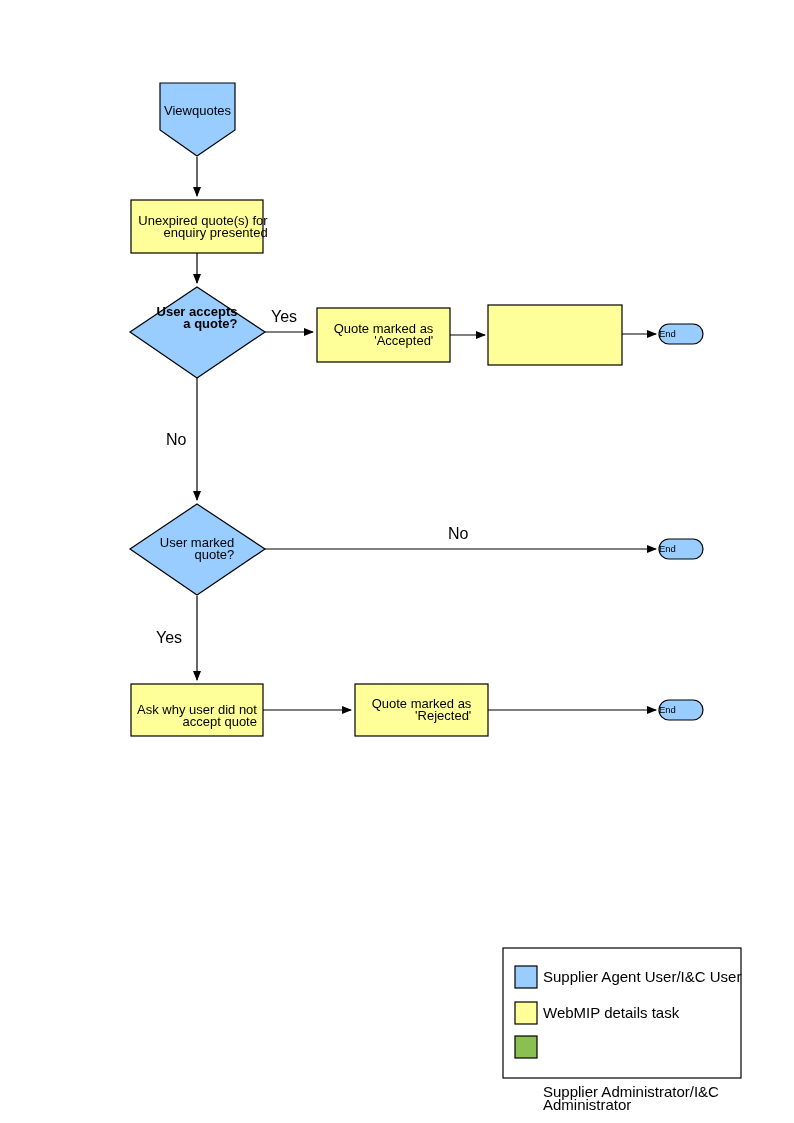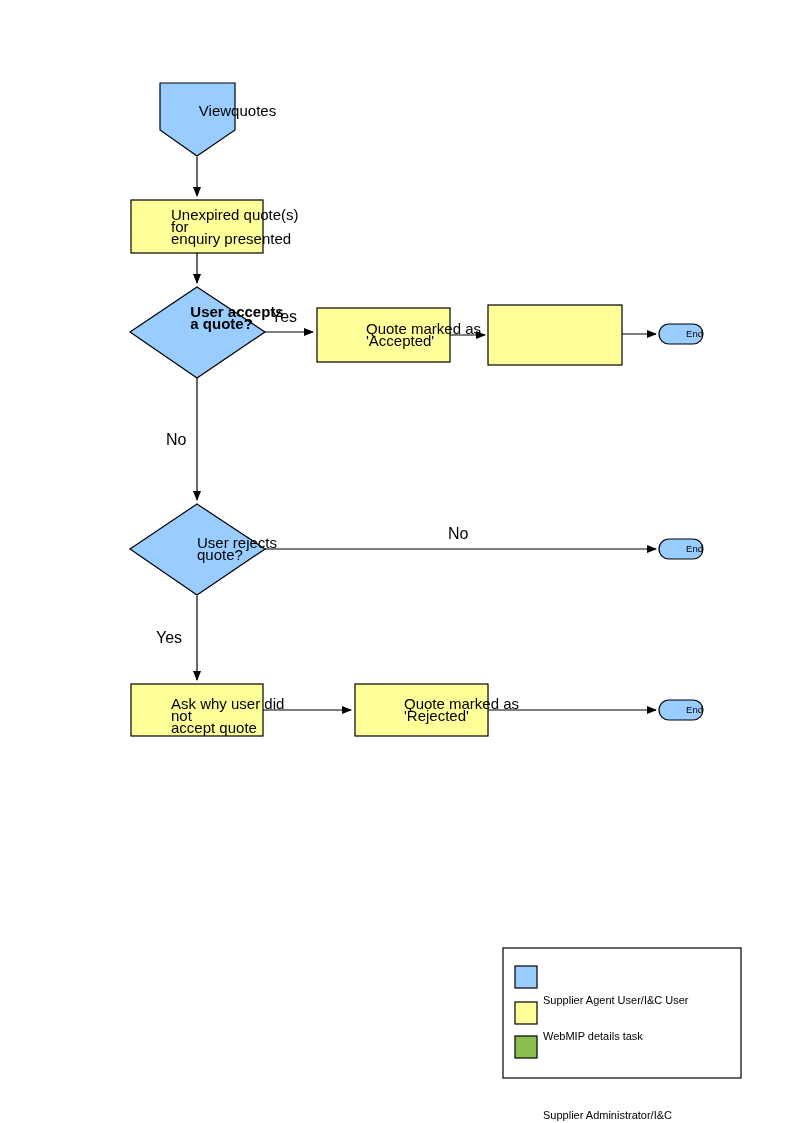--- a/index.html
+++ b/index.html
@@ -19,50 +19,48 @@
     position: absolute;
     left: 0; top: 0;
     width: 794px;
     height: 1123px;
   }
   .node-label {
     position: absolute;
     display: flex;
     align-items: center;
     justify-content: center;
-    text-align: left;
+    text-align: right;
     font-family: "Liberation Sans", sans-serif;
-    font-size: 15px;
+    font-size: 13px;
     line-height: 12px;
     color: #000000;
     pointer-events: none;
     white-space: pre-line;
-    padding-left: 40px;
   }
   .branch-label {
     position: absolute;
     font-family: "Liberation Sans", sans-serif;
     font-size: 16px;
     line-height: 23px;
     color: #000000;
   }
   .legend-text {
     position: absolute;
     font-family: "Liberation Sans", sans-serif;
-    font-size: 11px;
+    font-size: 15px;
     line-height: 13px;
     color: #000000;
-    margin-top: 24px;
   }
   .end-label {
     position: absolute;
     font-family: "Liberation Sans", sans-serif;
     font-size: 9.5px;
     color: #000000;
-    text-align: right;
+    text-align: left;
     width: 44px;
   }
 </style>
 </head>
 <body>
 
 <div id="diagram">
 
   <svg width="794" height="1123" viewBox="0 0 794 1123" style="position:absolute;left:0;top:0;">
 
@@ -131,21 +129,21 @@
 
   <div class="node-label" style="left:140px; top:293px; width:114px; height:50px;font-weight:bold;">User accepts
 a quote?</div>
 
   <div class="node-label" style="left:317px; top:308px; width:133px; height:54px;">Quote  marked as
 'Accepted'</div>
 
 
   <div class="end-label" style="left:659px; top:328px;">End</div>
 
-  <div class="node-label" style="left:140px; top:524px; width:114px; height:50px;">User rejects
+  <div class="node-label" style="left:140px; top:524px; width:114px; height:50px;">User marked
 quote?</div>
 
   <div class="end-label" style="left:659px; top:543px;">End</div>
 
   <div class="node-label" style="left:131px; top:684px; width:132px; height:64px;">Ask why user did not
 accept quote</div>
 
   <div class="node-label" style="left:355px; top:684px; width:133px; height:52px;">Quote  marked as
 'Rejected'</div>
 

